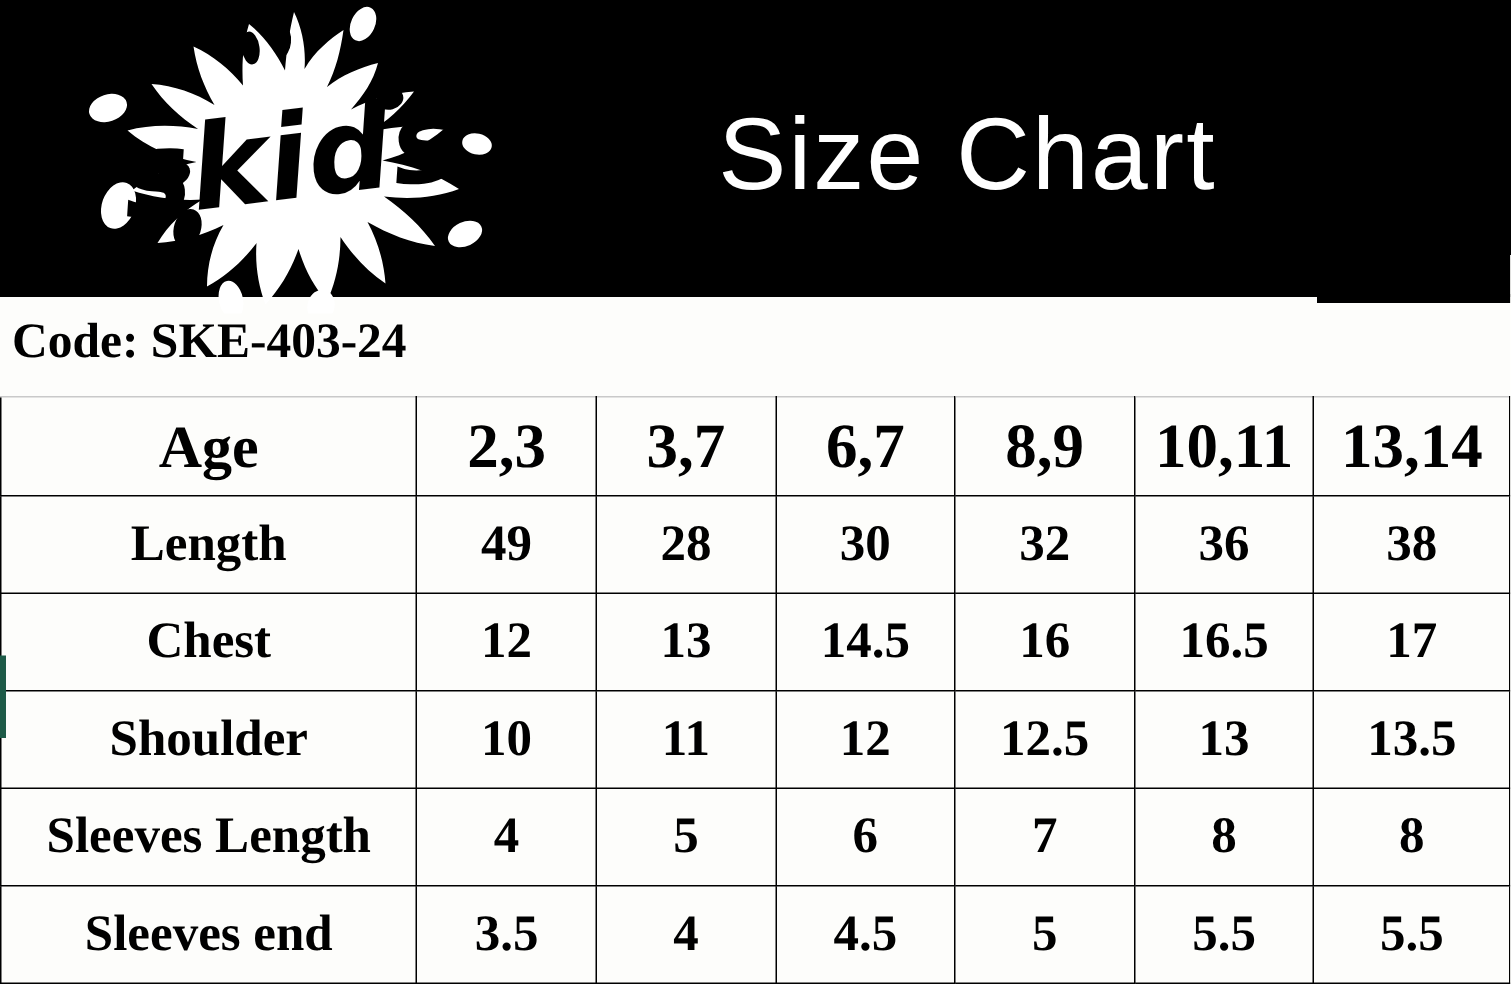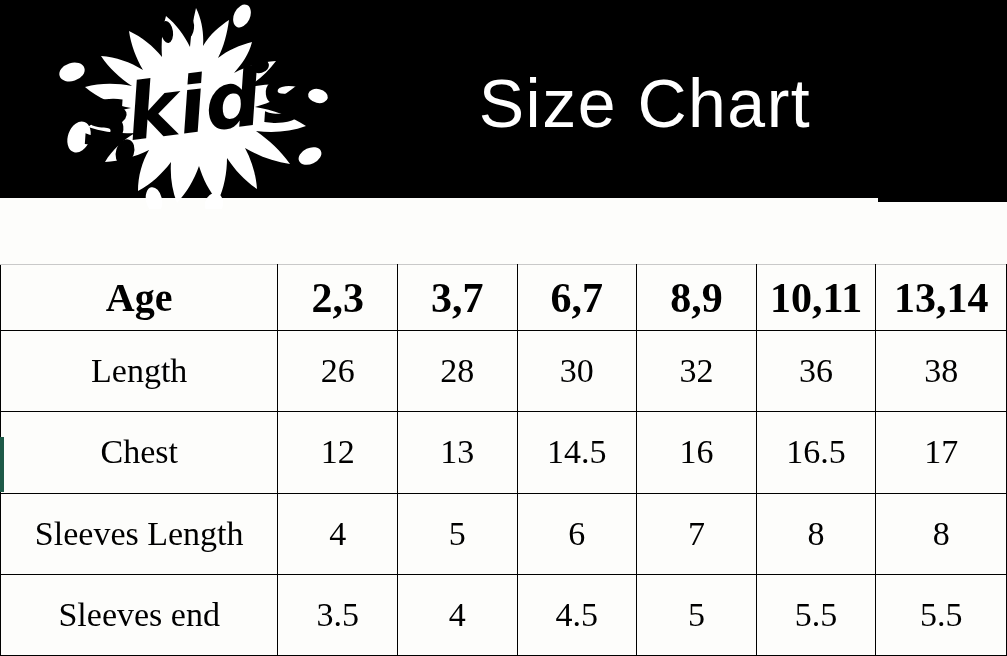--- a/index.html
+++ b/index.html
@@ -101,21 +101,21 @@
     font-weight: bold;
     font-size: 42px;
     line-height: 1;
     border-top: 1px solid #c9c9c9;
   }
   table.size-table thead th.label-head {
     font-size: 40px;
   }
   table.size-table tbody td {
     height: 54px;
-    font-weight: normal;
+    font-weight: bold;
     font-size: 34px;
     line-height: 1;
   }
   table.size-table tbody td.row-label {
     font-size: 34px;
   }
   .col-label { width: 276px; }
   .col-size  { width: 119px; }
   .col-size-last { width: 130px; }
 
@@ -192,20 +192,21 @@
         <ellipse fill="#000000" cx="143" cy="24" rx="5" ry="10" transform="rotate(6 143 24)"></ellipse>
       </g>
       <g fill="#000000" font-family="DejaVu Sans, sans-serif" font-size="78" font-weight="bold" font-style="italic">
         <text x="150" y="128" text-anchor="middle" transform="rotate(-7 150 120)">skids</text>
       </g>
     </svg>
   </div>
 
   <div class="header-title">Size Chart</div>
 
+  <div class="code-line">Code: SKE-403-24</div>
 
   <div class="table-wrap">
     <table class="size-table">
       <colgroup>
         <col class="col-label">
         <col class="col-size">
         <col class="col-size">
         <col class="col-size">
         <col class="col-size">
         <col class="col-size">
@@ -218,37 +219,46 @@
           <th>3,7</th>
           <th>6,7</th>
           <th>8,9</th>
           <th>10,11</th>
           <th>13,14</th>
         </tr>
       </thead>
       <tbody>
         <tr>
           <td class="row-label">Length</td>
-          <td>26</td>
+          <td>49</td>
           <td>28</td>
           <td>30</td>
           <td>32</td>
           <td>36</td>
           <td>38</td>
         </tr>
         <tr>
           <td class="row-label">Chest</td>
           <td>12</td>
           <td>13</td>
           <td>14.5</td>
           <td>16</td>
           <td>16.5</td>
           <td>17</td>
         </tr>
         <tr>
+          <td class="row-label">Shoulder</td>
+          <td>10</td>
+          <td>11</td>
+          <td>12</td>
+          <td>12.5</td>
+          <td>13</td>
+          <td>13.5</td>
+        </tr>
+        <tr>
           <td class="row-label">Sleeves Length</td>
           <td>4</td>
           <td>5</td>
           <td>6</td>
           <td>7</td>
           <td>8</td>
           <td>8</td>
         </tr>
         <tr>
           <td class="row-label">Sleeves end</td>

